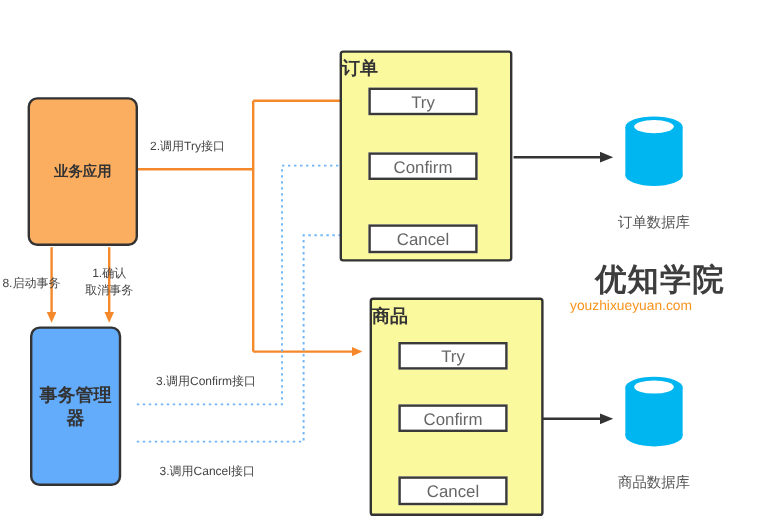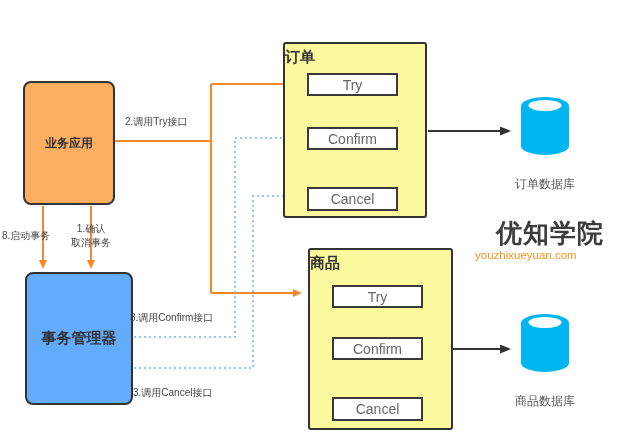--- a/index.html
+++ b/index.html
@@ -10,21 +10,21 @@
   .node{
     position:absolute;box-sizing:border-box;display:flex;
     align-items:center;justify-content:center;text-align:center;
   }
   .app-node{
     left:23px;top:81px;width:92px;height:124px;
     background:#FBAD60;border:2px solid #333;border-radius:8px;
     font-size:12px;font-weight:bold;color:#333;
   }
   .tm-node{
-    left:25px;top:272px;width:108px;height:133px;
+    left:25px;top:272px;width:76px;height:133px;
     background:#63ABFB;border:2px solid #333;border-radius:8px;
     font-size:15px;font-weight:bold;color:#333;
   }
   .service-node{
     position:absolute;box-sizing:border-box;
     background:#FBF99E;border:2.5px solid #333;border-radius:3px;
   }
   .order-node{left:283px;top:42px;width:144px;height:176px;}
   .product-node{left:282px;top:248px;width:145px;height:182px;margin-left:26px;}
   .service-title{

